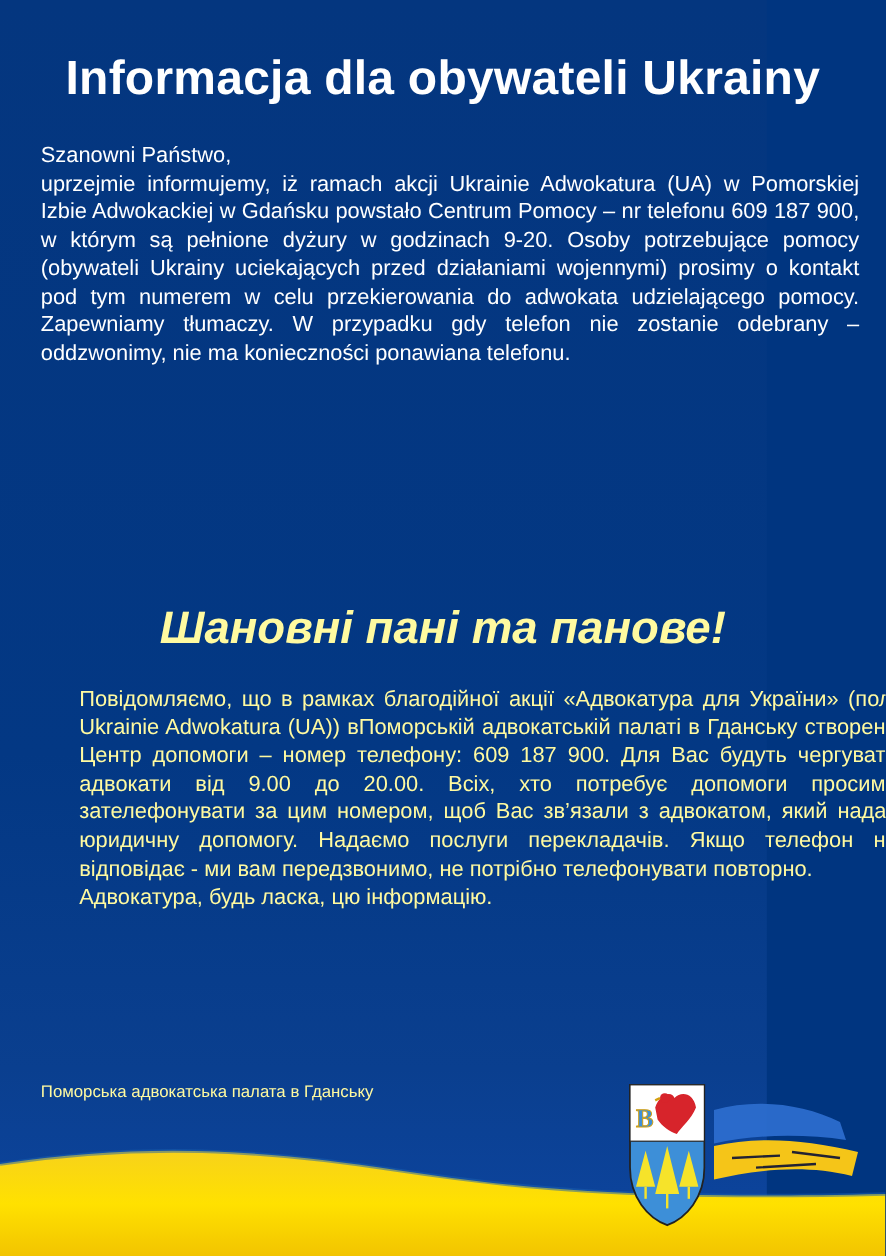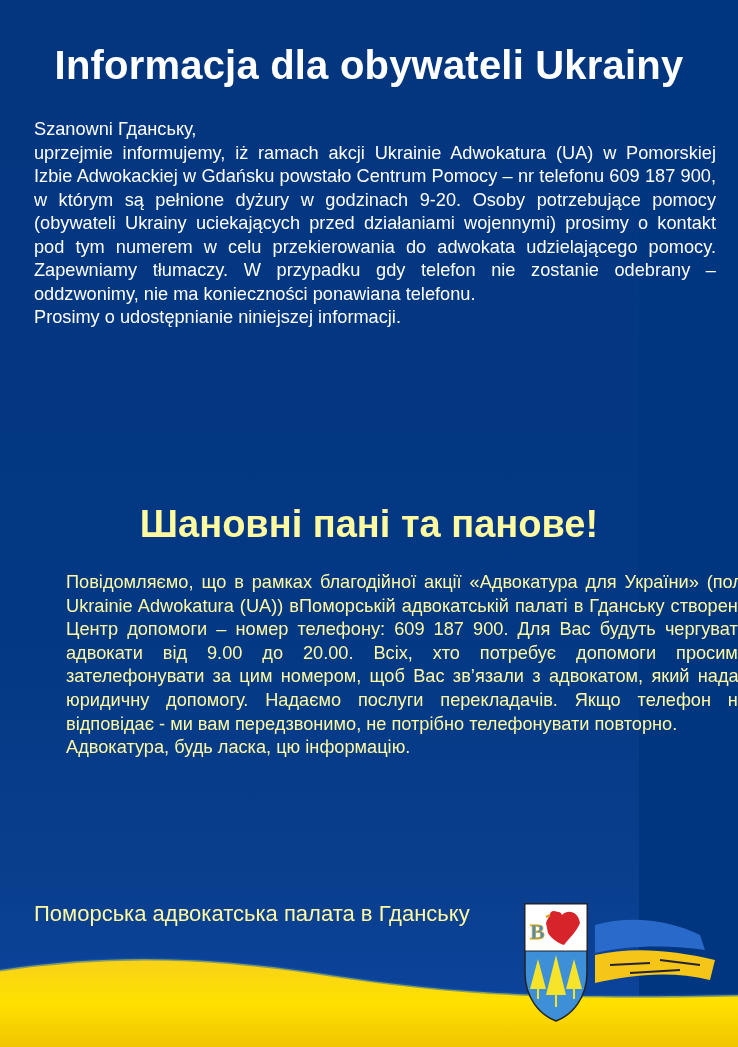--- a/index.html
+++ b/index.html
@@ -3,39 +3,38 @@
 <meta charset="utf-8">
 <style>
   html,body{margin:0;padding:0;}
   body{width:738px;height:1047px;position:relative;overflow:hidden;background:#003580;font-family:"Liberation Sans",sans-serif;}
   .page{position:absolute;left:0;top:0;width:639px;height:1047px;background:linear-gradient(180deg,#04367f 0%,#033884 60%,#0a3f8f 85%,#0d45a0 100%);}
   .title{position:absolute;left:0;width:738px;top:43px;text-align:center;color:#fff;font-weight:bold;font-size:40px;letter-spacing:0.2px;}
   .pl-body{position:absolute;left:34px;top:118px;width:682px;color:#fff;font-size:18.2px;line-height:23.5px;}
   .pl-body p{margin:0;text-align:justify;}
   .pl-body .last{text-align-last:left;}
   .gap{height:23.5px;}
-  .ua-title{position:absolute;left:0;width:738px;top:503px;text-align:center;color:#fffaa0;font-weight:bold;font-size:38px;}
+  .ua-title{position:absolute;left:0;width:738px;top:503px;text-align:center;color:#fffaa0;font-weight:bold;font-size:38px;font-style:italic;}
   .ua-body{position:absolute;left:34px;top:571px;width:682px;color:#fffaa0;font-size:18.2px;line-height:23.6px;margin-left:32px;}
   .ua-body p{margin:0;text-align:justify;}
-  .ua-footer{position:absolute;left:34px;top:901px;color:#fffaa0;font-size:22px;}
+  .ua-footer{position:absolute;left:34px;top:901px;color:#fffaa0;font-size:14px;}
   .flag-wave{position:absolute;left:0;top:940px;width:738px;height:107px;}
   .crest{position:absolute;left:524px;top:903px;width:64px;height:120px;}
   .brush{position:absolute;left:590px;top:915px;width:130px;height:80px;}
 </style>
 </head>
 <body>
 
 <div class="page">
 
   <div class="title">Informacja dla obywateli Ukrainy</div>
 
   <div class="pl-body">
-    <p class="last">Szanowni Гданську,</p>
+    <p class="last">Szanowni Państwo,</p>
     <p>uprzejmie informujemy, iż ramach akcji Ukrainie Adwokatura (UA) w Pomorskiej Izbie Adwokackiej w Gdańsku powstało Centrum Pomocy – nr telefonu  609 187 900, w którym  są pełnione dyżury w godzinach 9-20.  Osoby potrzebujące pomocy (obywateli Ukrainy uciekających przed działaniami wojennymi)  prosimy o kontakt pod tym numerem w celu przekierowania do adwokata udzielającego pomocy. Zapewniamy tłumaczy. W przypadku gdy telefon nie zostanie odebrany – oddzwonimy, nie ma konieczności ponawiana telefonu.</p>
-    <p class="last">Prosimy o udostępnianie niniejszej informacji.</p>
     <div class="gap"></div>
     <div class="gap"></div>
   </div>
 
   <div class="ua-title">Шановні пані та панове!</div>
 
   <div class="ua-body">
     <p>Повідомляємо, що в рамках благодійної акції «Адвокатура для України» (пол. Ukrainie Adwokatura (UA)) вПоморській адвокатській палаті в Гданську створено Центр допомоги – номер телефону: 609 187 900. Для Вас будуть чергувати адвокати від 9.00 до 20.00. Всіх, хто потребує допомоги просимо зателефонувати за цим номером, щоб Вас зв’язали з адвокатом, який надає юридичну допомогу. Надаємо послуги перекладачів. Якщо телефон не відповідає - ми вам передзвонимо, не потрібно телефонувати повторно.</p>
     <p>Адвокатура, будь ласка, цю інформацію.</p>
     <div style="height:23.6px"></div>

